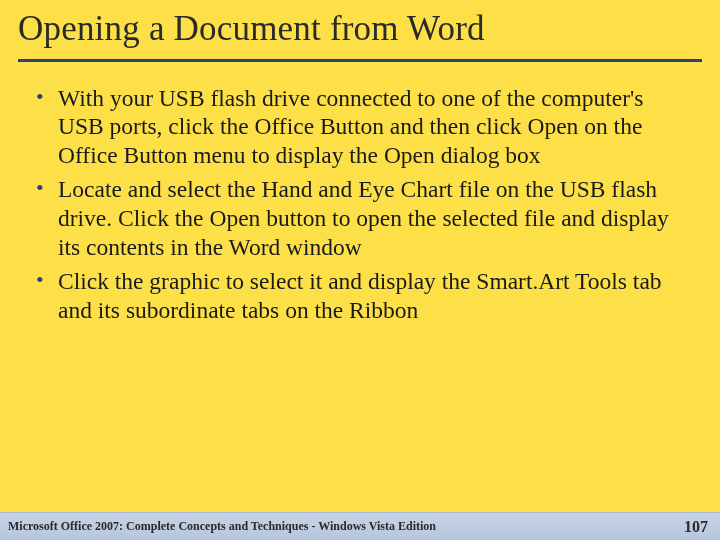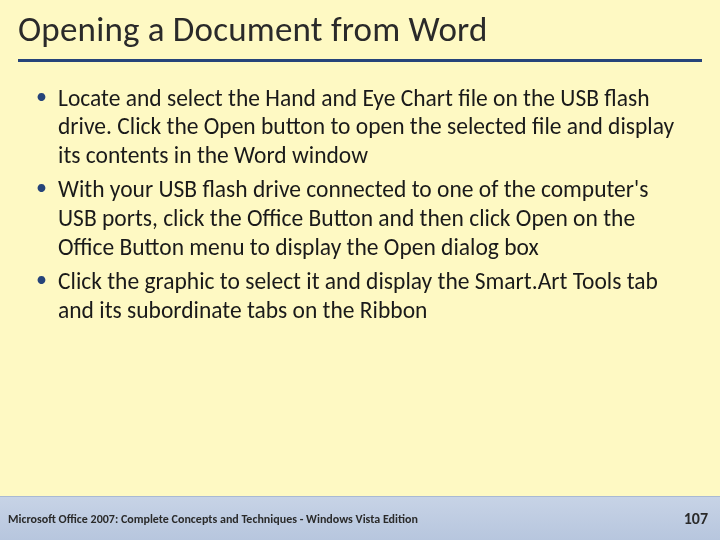--- a/index.html
+++ b/index.html
@@ -1,23 +1,24 @@
 <!DOCTYPE html>
 <html><head>
   <meta charset="utf-8">
   <style>
     * { margin: 0; padding: 0; box-sizing: border-box; }
     html, body { width: 720px; height: 540px; overflow: hidden; font-family: Calibri, "Segoe UI", Arial, sans-serif; }
     .slide {
       width: 720px;
       height: 540px;
-      background: #fef9c3;
+      background: #fde047;
       position: relative;
       display: flex;
       flex-direction: column;
+      font-family: Liberation Serif, serif;
     }
     .title-area {
       padding: 10px 18px 0 18px;
     }
     .title {
       font-size: 35px;
       font-weight: 400;
       color: #2a2a2a;
       letter-spacing: 0.2px;
       line-height: 1.1;
@@ -50,21 +51,21 @@
       top: 0;
       color: #26447a;
       font-size: 22px;
       line-height: 1.22;
     }
     .footer {
       position: absolute;
       left: 0;
       right: 0;
       bottom: 0;
-      height: 44px;
+      height: 28px;
       background: linear-gradient(to bottom, #c7d3e6 0%, #b7c6de 100%);
       border-top: 1px solid #a9b9d3;
       display: flex;
       align-items: center;
       justify-content: space-between;
       padding: 0 12px 0 8px;
     }
     .footer-text {
       font-size: 12px;
       font-weight: 700;
@@ -79,22 +80,22 @@
 </head>
 <body>
 
 <div class="slide">
   <div class="title-area">
     <h1 class="title">Opening a Document from Word</h1>
     <div class="title-rule"></div>
   </div>
   <div class="content-area">
     <ul class="bullets">
+      <li>With your USB flash drive connected to one of the computer's USB ports, click the Office Button and then click Open on the Office Button menu to display the Open dialog box</li>
       <li>Locate and select the Hand and Eye Chart file on the USB flash drive. Click the Open button to open the selected file and display its contents in the Word window</li>
-      <li>With your USB flash drive connected to one of the computer's USB ports, click the Office Button and then click Open on the Office Button menu to display the Open dialog box</li>
       <li>Click the graphic to select it and display the Smart.Art Tools tab and its subordinate tabs on the Ribbon</li>
     </ul>
   </div>
   <div class="footer">
     <span class="footer-text">Microsoft Office 2007: Complete Concepts and Techniques - Windows Vista Edition</span>
     <span class="footer-page">107</span>
   </div>
 </div>
 
 </body></html>

